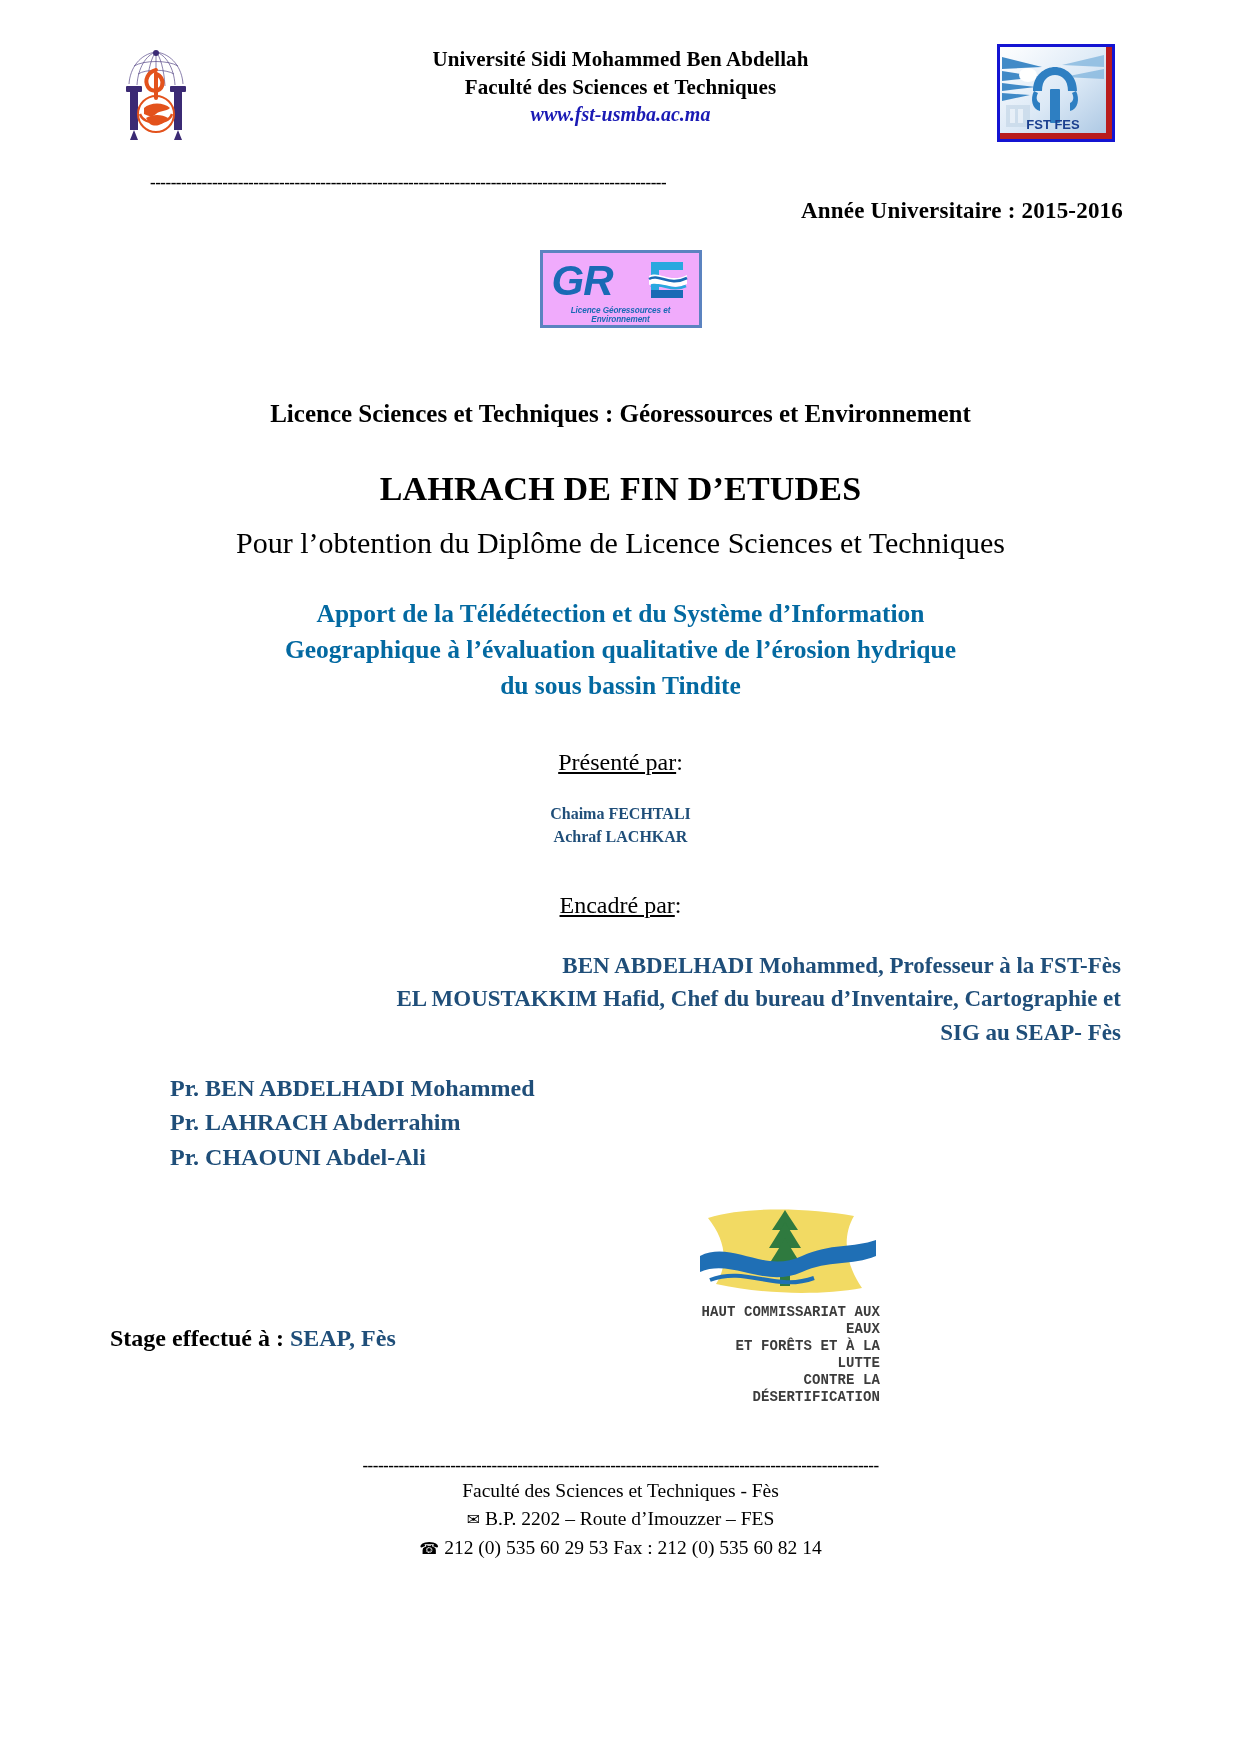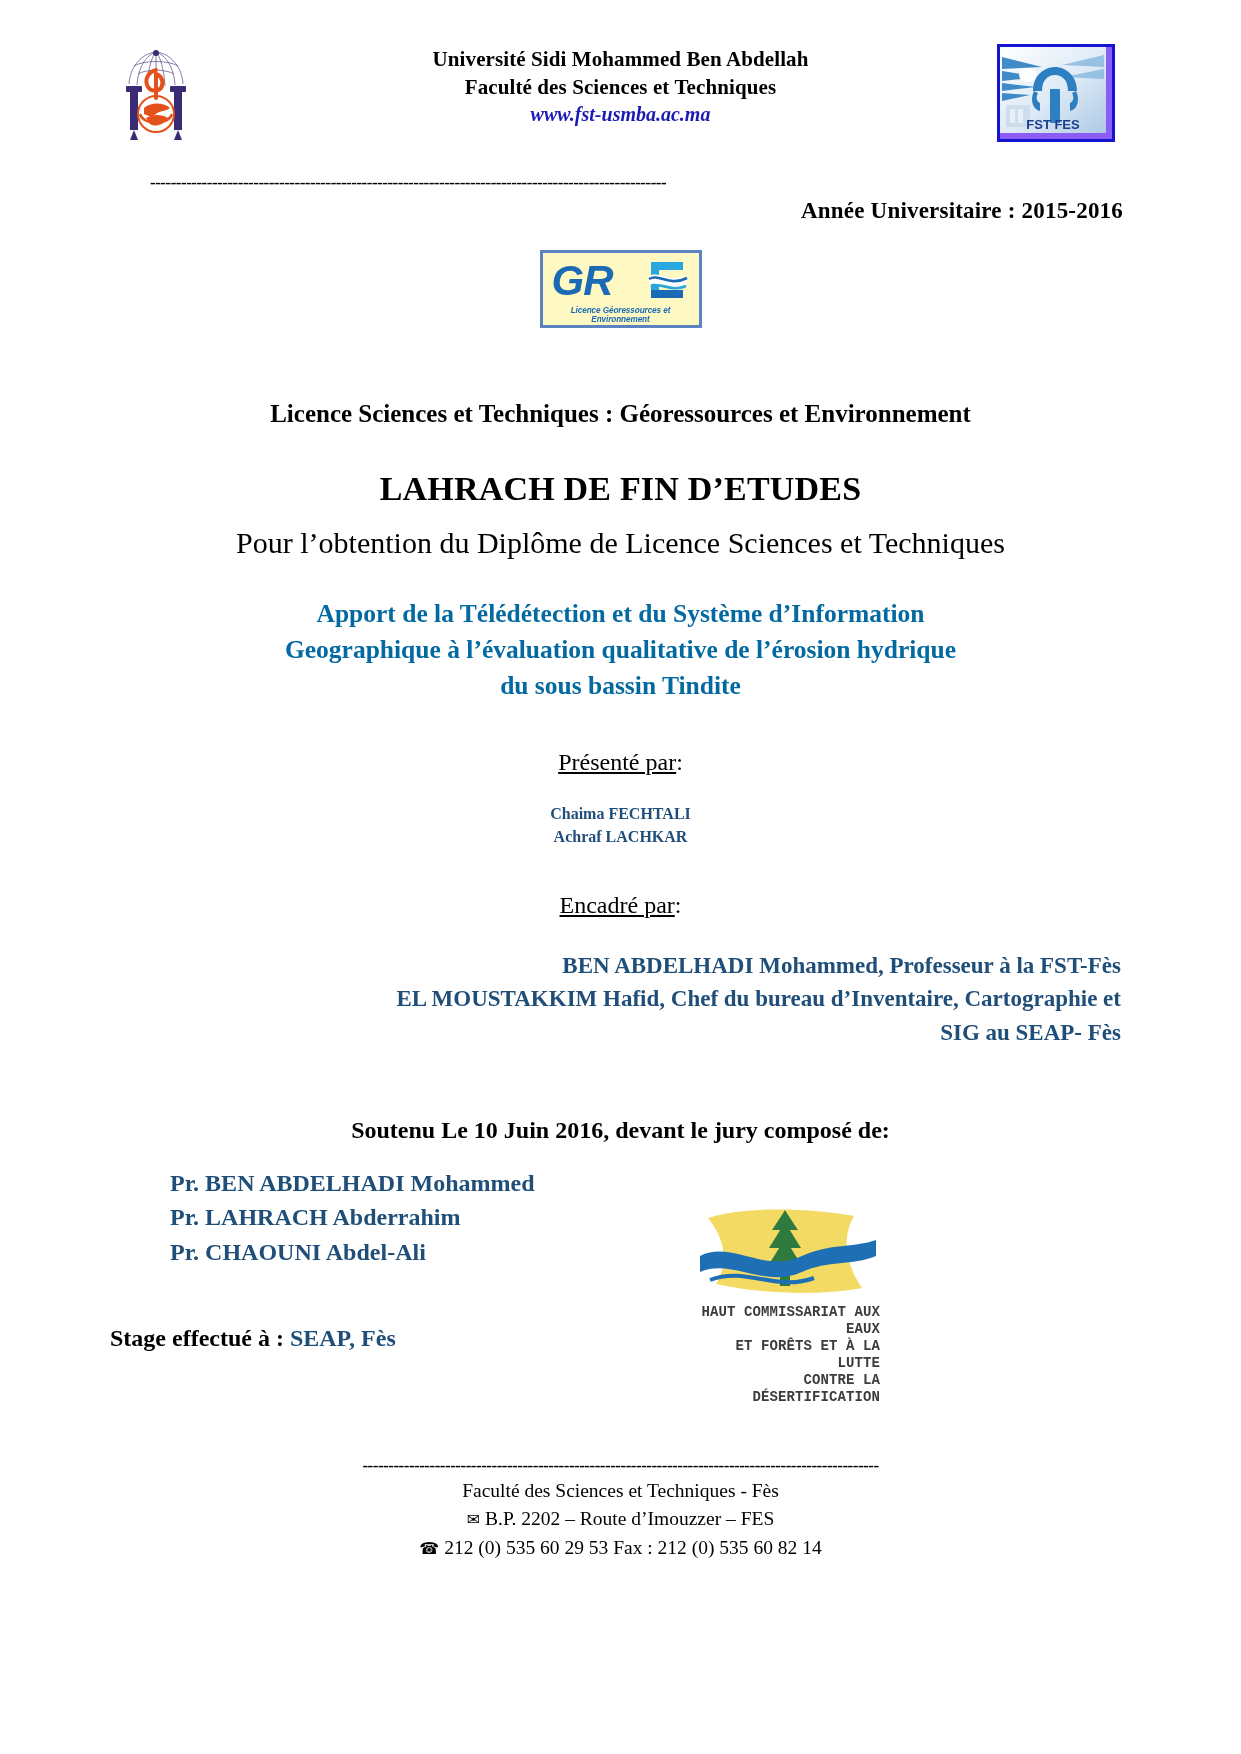--- a/index.html
+++ b/index.html
@@ -54,21 +54,21 @@
     height: 98px;
   }
   
   .logo-fstfes {
     position: absolute;
     right: 16px;
     top: 44px;
     width: 112px;
     height: 92px;
     border: 3px solid #1414d2;
-    background: #8b5cf6;
+    background: #b91c1c;
     overflow: hidden;
   }
 
   .dash-rule {
     margin: 6px 0 0 40px;
     width: 860px;
     font-size: 17px;
     font-weight: bold;
     letter-spacing: -0.5px;
     color: #000;
@@ -90,21 +90,21 @@
   
   .gre-wrap {
     margin-top: 26px;
     display: flex;
     justify-content: center;
   }
   .gre-logo {
     width: 162px;
     height: 78px;
     border: 3px solid #5b83c0;
-    background: #fef9c3;
+    background: #f0abfc;
     position: relative;
     box-sizing: border-box;
   }
   .gre-main {
     position: absolute;
     top: 2px;
     left: 9px;
     font-family: "Liberation Sans", sans-serif;
     font-size: 42px;
     font-weight: bold;
@@ -389,21 +389,20 @@
 
   <div class="section-label">
     <span class="u">Encadré par</span><span>:</span>
   </div>
   <div class="supervisors">
     <span class="ln">BEN ABDELHADI Mohammed, Professeur à la FST-Fès</span>
     <span class="ln">EL MOUSTAKKIM Hafid, Chef du bureau d’Inventaire, Cartographie et</span>
     <span class="ln">SIG au SEAP- Fès</span>
   </div>
 
-  <div class="soutenu">Soutenu Le 10 Juin 2016,  devant le jury composé de:</div>
   <div class="jury">
     <span class="ln">Pr. BEN ABDELHADI Mohammed</span>
     <span class="ln">Pr. LAHRACH Abderrahim</span>
     <span class="ln">Pr. CHAOUNI Abdel-Ali</span>
   </div>
 
   <div class="hcef">
     <div class="hcef-art">
       <svg width="190" height="110" viewBox="0 0 190 110" aria-hidden="true">
         <path d="M18 22 C56 10 120 12 164 20 C150 44 158 72 172 92

